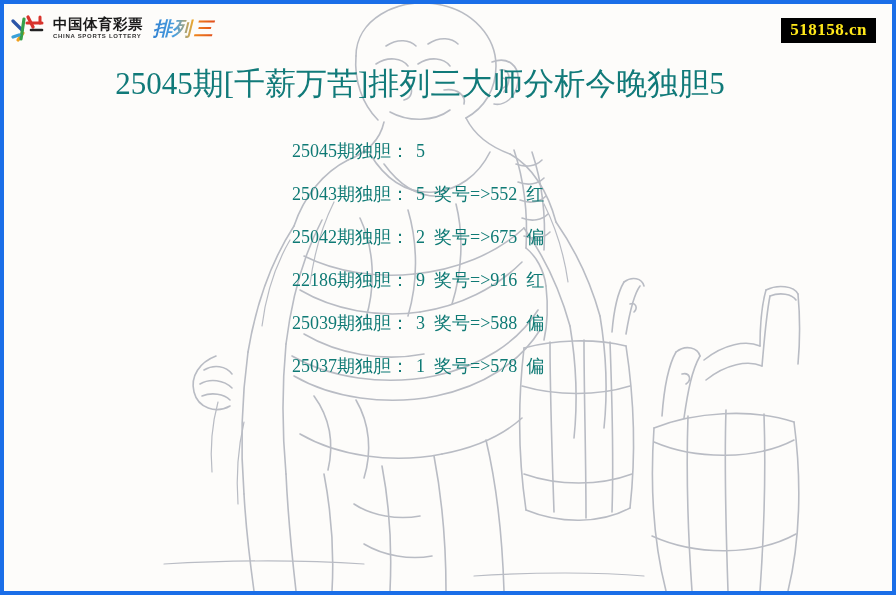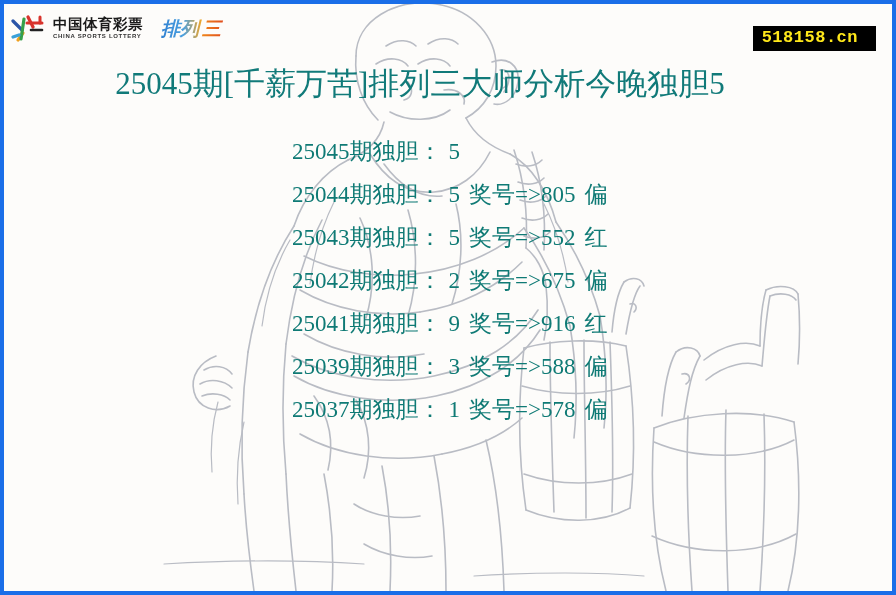--- a/index.html
+++ b/index.html
@@ -71,36 +71,35 @@
   }
   #brand-en {
     font-family: "Liberation Sans", sans-serif;
     font-size: 6px;
     font-weight: bold;
     color: #333;
     letter-spacing: 0.7px;
     margin-top: 2px;
     white-space: nowrap;
   }
-  #brand-game { margin-left: 10px; }
+  #brand-game { margin-left: 2px; }
   #brand-game svg { display:block; }
 
   #watermark {
     position: absolute;
     right: 16px;
     top: 14px;
     background: #000000;
     color: #ffe81a;
-    font-family: Liberation Mono, monospace;
+    font-family: Liberation Serif, serif;
     font-size: 17px;
     font-weight: bold;
-    padding: 2px 18px 3px 9px;
+    padding: 2px 9px 3px 9px;
     letter-spacing: 0.5px;
     line-height: 1.15;
-    margin-top: 8px;
   }
   
   #page-title {
     position: absolute;
     left: 0;
     top: 59px;
     width: 832px;
     text-align: center;
     font-family: "Liberation Serif", "DejaVu Serif", serif;
     font-size: 31px;
@@ -114,21 +113,21 @@
     position: absolute;
     left: 288px;
     top: 126px;
     width: 340px;
     z-index: 3;
   }
   .row {
     height: 43px;
     line-height: 43px;
     font-family: "Liberation Serif", "DejaVu Serif", serif;
-    font-size: 23px;
+    font-size: 18px;
     color: #0f7a75;
     white-space: nowrap;
     display: block;
   }
   .row .seg { display: inline; }
   .gap-sm { display:inline-block; width: 7px; }
   .gap-md { display:inline-block; width: 9px; }
 </style>
 </head>
 <body>
@@ -297,21 +296,20 @@
       </div>
     </div>
 
     <div id="watermark">518158.cn</div>
   </div>
 
   <div id="page-title">25045期[千薪万苦]排列三大师分析今晚独胆5</div>
 
   <div id="forecast-list">
       <div class="row"><span class="seg ">25045</span><span class="seg ">期独胆：</span><span class="gap-sm"></span><span class="seg ">5</span></div>
-      <div class="row"><span class="seg ">25044</span><span class="seg ">期独胆：</span><span class="gap-sm"></span><span class="seg ">5</span><span class="gap-md"></span><span class="seg ">奖号=&gt;</span><span class="seg ">805</span><span class="gap-md"></span><span class="seg ">偏</span></div>
       <div class="row"><span class="seg ">25043</span><span class="seg ">期独胆：</span><span class="gap-sm"></span><span class="seg ">5</span><span class="gap-md"></span><span class="seg ">奖号=&gt;</span><span class="seg ">552</span><span class="gap-md"></span><span class="seg ">红</span></div>
       <div class="row"><span class="seg ">25042</span><span class="seg ">期独胆：</span><span class="gap-sm"></span><span class="seg ">2</span><span class="gap-md"></span><span class="seg ">奖号=&gt;</span><span class="seg ">675</span><span class="gap-md"></span><span class="seg ">偏</span></div>
-      <div class="row"><span class="seg ">25041</span><span class="seg ">期独胆：</span><span class="gap-sm"></span><span class="seg ">9</span><span class="gap-md"></span><span class="seg ">奖号=&gt;</span><span class="seg ">916</span><span class="gap-md"></span><span class="seg ">红</span></div>
+      <div class="row"><span class="seg ">22186</span><span class="seg ">期独胆：</span><span class="gap-sm"></span><span class="seg ">9</span><span class="gap-md"></span><span class="seg ">奖号=&gt;</span><span class="seg ">916</span><span class="gap-md"></span><span class="seg ">红</span></div>
       <div class="row"><span class="seg ">25039</span><span class="seg ">期独胆：</span><span class="gap-sm"></span><span class="seg ">3</span><span class="gap-md"></span><span class="seg ">奖号=&gt;</span><span class="seg ">588</span><span class="gap-md"></span><span class="seg ">偏</span></div>
       <div class="row"><span class="seg ">25037</span><span class="seg ">期独胆：</span><span class="gap-sm"></span><span class="seg ">1</span><span class="gap-md"></span><span class="seg ">奖号=&gt;</span><span class="seg ">578</span><span class="gap-md"></span><span class="seg ">偏</span></div>
     </div>
 
 </div>
 
 </body></html>

